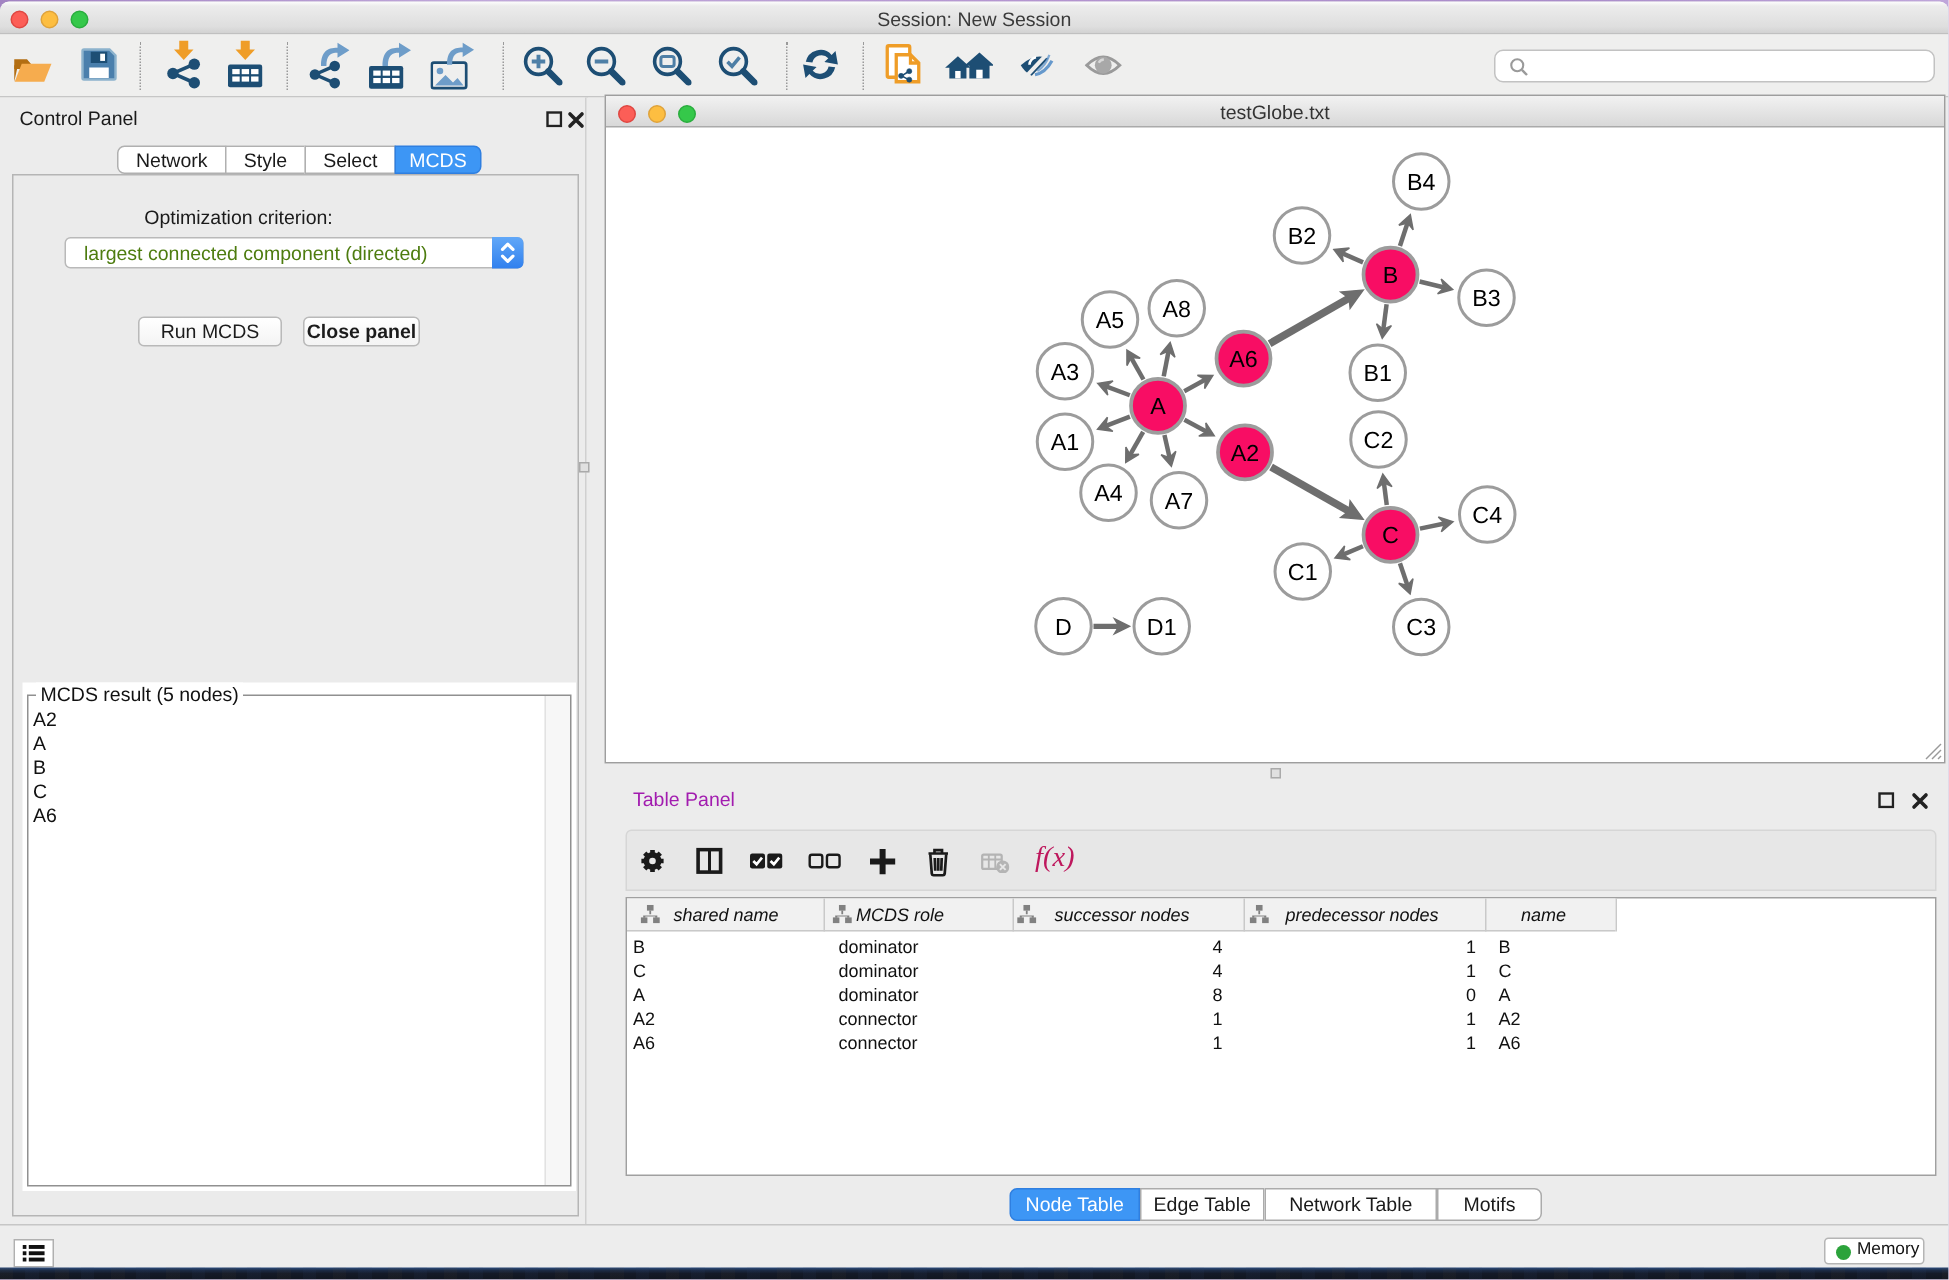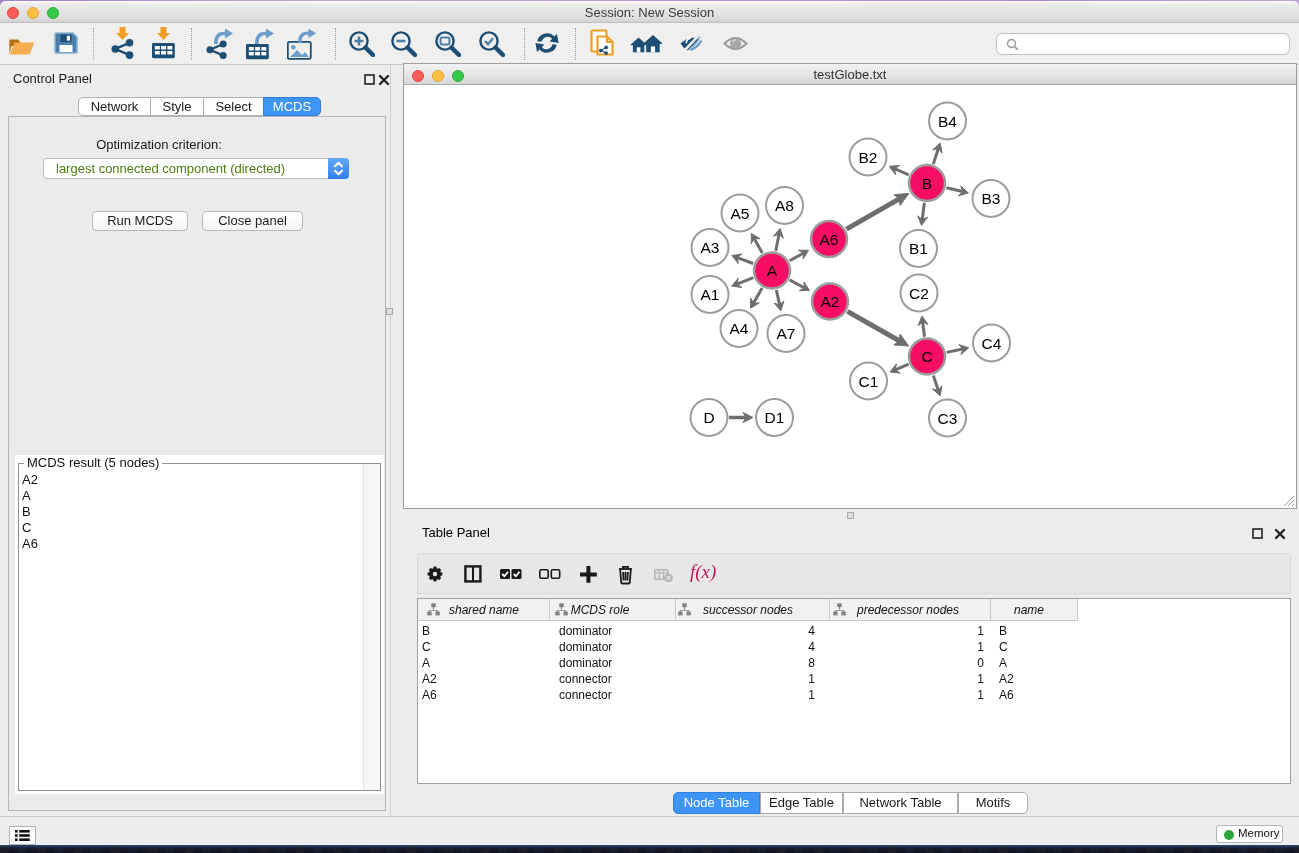--- a/index.html
+++ b/index.html
@@ -42,21 +42,21 @@
 #desktop { position:absolute; left:392px; top:64px; width:907px; height:754px; background:#ececec; }
 #gwin { position:absolute; left:11px; top:-2px; width:894px; height:446px; background:#fff; border:1px solid #9e9e9e; }
 #gtitle { position:absolute; left:0; top:0; width:892px; height:21px; background:linear-gradient(#f2f2f2,#d8d8d8); border-bottom:1px solid #aaa; }
 #gtitle .t1 { left:8px; background:#fc5e57; border:1px solid #df4742; top:5.5px; }
 #gtitle .t2 { left:28px; background:#fdbe41; border:1px solid #dfa33b; top:5.5px; }
 #gtitle .t3 { left:48px; background:#35c84a; border:1px solid #2aad3e; top:5.5px; }
 #gtitletext { position:absolute; top:3px; left:0; width:892px; text-align:center; font-size:13px; color:#333; }
 
 
 #tpanel { position:absolute; left:0px; top:456px; width:907px; height:298px; }
-#tp-title { position:absolute; left:30px; top:4px; font-size:13px; color:#000000; }
+#tp-title { position:absolute; left:30px; top:4px; font-size:13px; color:#a21caf; }
 #tp-toolbar { position:absolute; left:25px; top:32px; width:874px; height:41px; background:#e7e7e7; border:1px solid #d6d6d6; border-radius:4px 4px 0 0; }
 #ttable { position:absolute; left:25px; top:77px; width:874px; height:186px; background:#fff; border:1px solid #a0a0a0; }
 #thead { position:absolute; left:0; top:0; width:659px; height:22px; background:#f1f1f1; border-bottom:1px solid #c9c9c9; }
 .thsep { position:absolute; top:0; height:22px; width:0; border-right:1px solid #c9c9c9; }
 .thl { position:absolute; top:0; height:22px; line-height:22px; font-size:12px; color:#111; transform:translateX(-50%); white-space:nowrap;font-style:italic; }
 .td { position:absolute; font-size:12px; color:#111; height:16px; line-height:16px; }
 #tabsrow { position:absolute; left:0; top:271px; width:907px; }
 .btab { position:absolute; top:0; height:22px; background:#fff; border:1px solid #ababab; font-size:13px; color:#1a1a1a; text-align:center; line-height:20px; }
 
 
@@ -243,21 +243,21 @@
     <div class="tab" style="left:263px; width:58px; background:#3d96f5; border-color:#2f7fe0; color:#fff; border-radius:0 5px 5px 0;">MCDS</div>
     <div id="cp-content"></div>
     <div id="optlabel">Optimization criterion:</div>
     <div id="combo">largest connected component (directed)
       <div id="combo-btn"><svg width="21" height="21" viewBox="0 0 21 21">
               <path d="M7,8.3 L10.5,4.8 L14,8.3" stroke="#fff" stroke-width="2.1" fill="none" stroke-linecap="round" stroke-linejoin="round"></path>
               <path d="M7,12.7 L10.5,16.2 L14,12.7" stroke="#fff" stroke-width="2.1" fill="none" stroke-linecap="round" stroke-linejoin="round"></path>
             </svg></div>
     </div>
     <div class="btn" style="left:92px; width:96px;">Run MCDS</div>
-    <div class="btn" style="left:202px; width:101px;">Close panel</div>
+    <div class="btn" style="left:202px; width:78px;font-weight:bold;">Close panel</div>
     <div id="resultbox">
       <div id="resultborder"></div>
       <div id="resultlabel">MCDS result (5 nodes)</div>
       <div id="scrolltrack"></div>
       <div class="li" style="top:17px;">A2</div>
       <div class="li" style="top:33px;">A</div>
       <div class="li" style="top:49px;">B</div>
       <div class="li" style="top:65px;">C</div>
       <div class="li" style="top:81px;">A6</div>
     </div>

